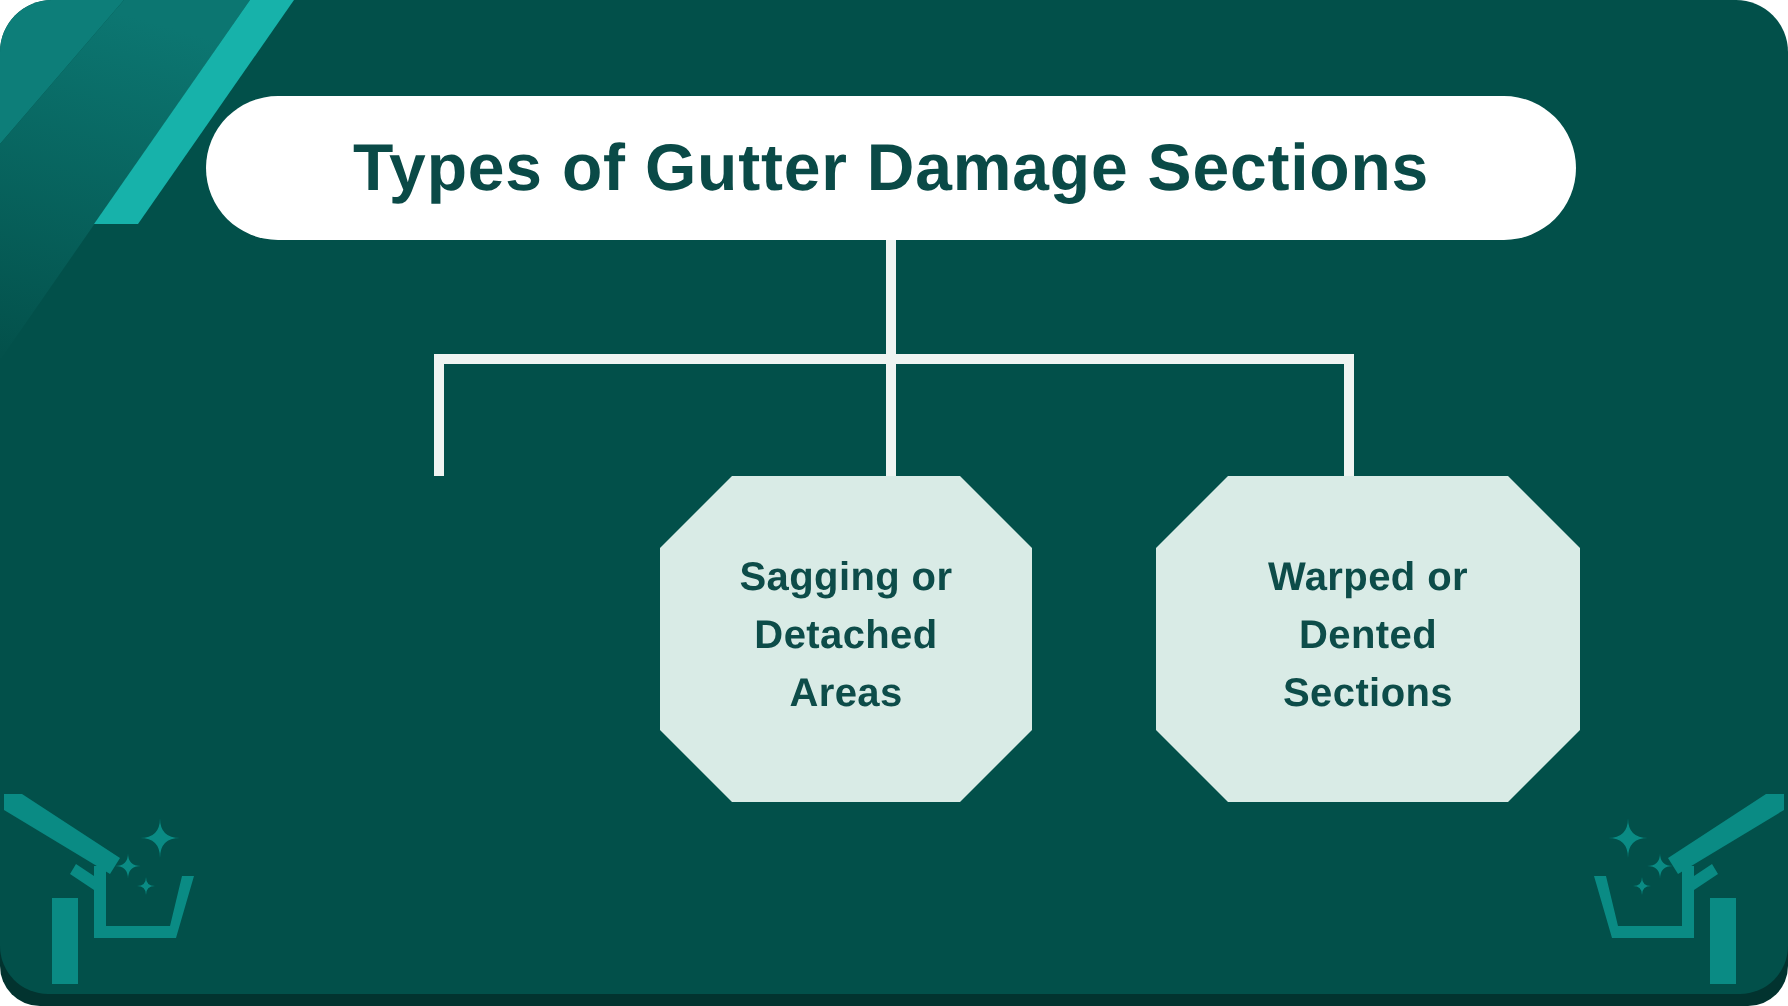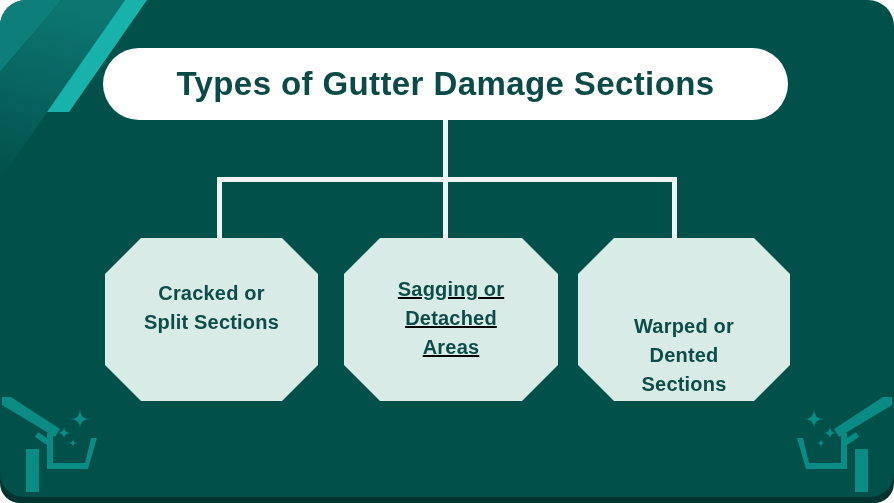--- a/index.html
+++ b/index.html
@@ -42,22 +42,22 @@
   .line.leg-left{left:217px;top:177px;width:5px;height:61px;}
   .line.leg-right{left:672px;top:177px;width:5px;height:61px;}
 
   .octagon{position:absolute;top:238px;height:163px;background:var(--node-bg);
     display:flex;align-items:center;justify-content:center;text-align:center;
     clip-path:polygon(36px 0,calc(100% - 36px) 0,100% 36px,100% calc(100% - 36px),
       calc(100% - 36px) 100%,36px 100%,0 calc(100% - 36px),0 36px);}
   .octagon .label{white-space:pre-line;font-size:20px;font-weight:700;line-height:1.45;
     color:var(--node-text);letter-spacing:.2px;}
   .octagon.n1{left:105px;width:213px;padding-bottom:24px;}
-  .octagon.n2{left:344px;width:214px;padding-bottom:2px;text-decoration:underline;}
-  .octagon.n3{left:578px;width:212px;padding-bottom:2px;align-items:flex-end;}
+  .octagon.n2{left:330px;width:186px;padding-bottom:2px;}
+  .octagon.n3{left:578px;width:212px;padding-bottom:2px;}
 </style>
 </head>
 <body>
 
 <div class="stage">
 
   <div class="bottom-band"></div>
 
   <div class="card">
 
@@ -75,24 +75,20 @@
 
     <div class="title-pill">
       <span>Types of Gutter Damage Sections</span>
     </div>
 
     <div class="line stem"></div>
     <div class="line hbar"></div>
     <div class="line leg-left"></div>
     <div class="line leg-right"></div>
 
-    <div class="octagon n1">
-      <div class="label">Cracked or
-Split Sections</div>
-    </div>
     <div class="octagon n2">
       <div class="label">Sagging or
 Detached
 Areas</div>
     </div>
     <div class="octagon n3">
       <div class="label">Warped or
 Dented
 Sections</div>
     </div>

